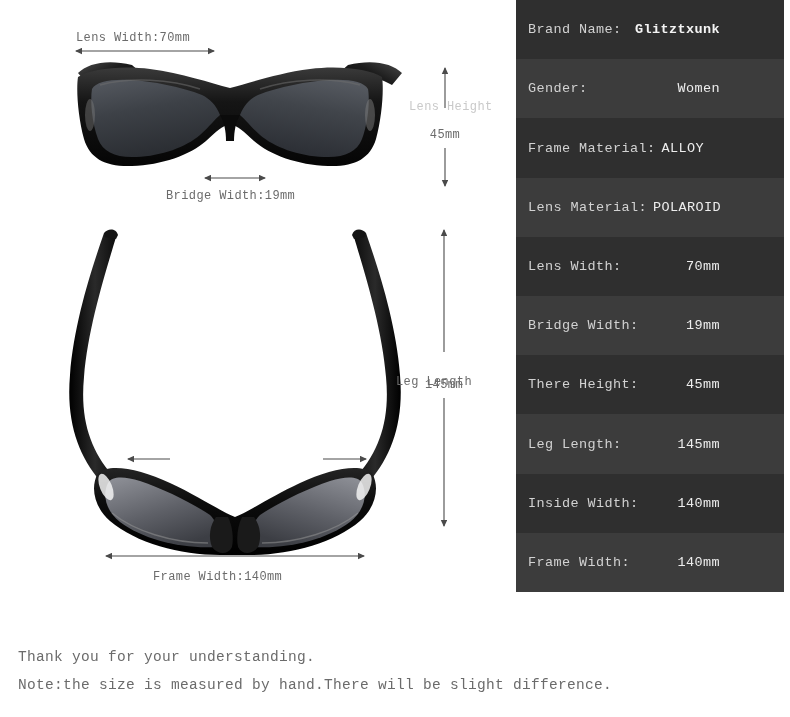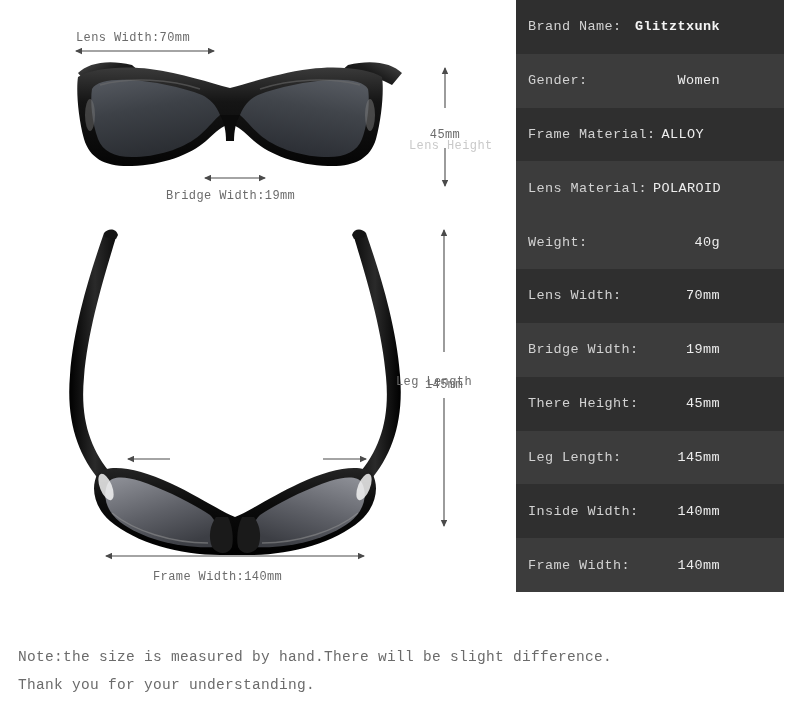--- a/index.html
+++ b/index.html
@@ -223,21 +223,21 @@
     <line x1="128" y1="459" x2="170" y2="459" stroke="#4a4a4a" stroke-width="1.1" marker-start="url(#ahL)"></line>
     <line x1="323" y1="459" x2="366" y2="459" stroke="#4a4a4a" stroke-width="1.1" marker-end="url(#ahR)"></line>
 
     <line x1="106" y1="556" x2="364" y2="556" stroke="#4a4a4a" stroke-width="1.1" marker-start="url(#ahL)" marker-end="url(#ahR)"></line>
   </svg>
 
   <div class="dim" style="left:76px;top:31px;">Lens Width:70mm</div>
 
   <div class="dim" style="left:166px;top:189px;">Bridge Width:19mm</div>
 
-  <div class="dim faint" style="left:409px;top:100px;margin-top:39px;">Lens Height</div>
+  <div class="dim faint" style="left:409px;top:100px;">Lens Height</div>
 
   <div class="dim center" style="left:405px;top:128px;width:80px;">45mm</div>
 
   <div class="dim" style="left:396px;top:375px;">Leg Length</div>
 
   <div class="dim center" style="left:396px;top:378px;width:96px;">145mm</div>
 
 
   <div class="dim" style="left:153px;top:570px;">Frame Width:140mm</div>
 
@@ -252,24 +252,20 @@
         <span class="spec-value">Women</span>
       </div>
       <div class="spec-row odd tight">
         <span class="spec-label">Frame Material:</span>
         <span class="spec-value">ALLOY</span>
       </div>
       <div class="spec-row even tight">
         <span class="spec-label">Lens Material:</span>
         <span class="spec-value">POLAROID</span>
       </div>
-      <div class="spec-row even gap">
-        <span class="spec-label">Weight:</span>
-        <span class="spec-value">40g</span>
-      </div>
       <div class="spec-row odd gap">
         <span class="spec-label">Lens Width:</span>
         <span class="spec-value">70mm</span>
       </div>
       <div class="spec-row even gap">
         <span class="spec-label">Bridge Width:</span>
         <span class="spec-value">19mm</span>
       </div>
       <div class="spec-row odd gap">
         <span class="spec-label">There Height:</span>
@@ -283,17 +279,17 @@
         <span class="spec-label">Inside Width:</span>
         <span class="spec-value">140mm</span>
       </div>
       <div class="spec-row even gap">
         <span class="spec-label">Frame Width:</span>
         <span class="spec-value">140mm</span>
       </div>
     </div>
 
   <div class="note">
+    <div>Thank you for your understanding.</div>
     <div>Note:the size is measured by hand.There will be slight difference.</div>
-    <div>Thank you for your understanding.</div>
   </div>
 
 </div>
 
 </body></html>

